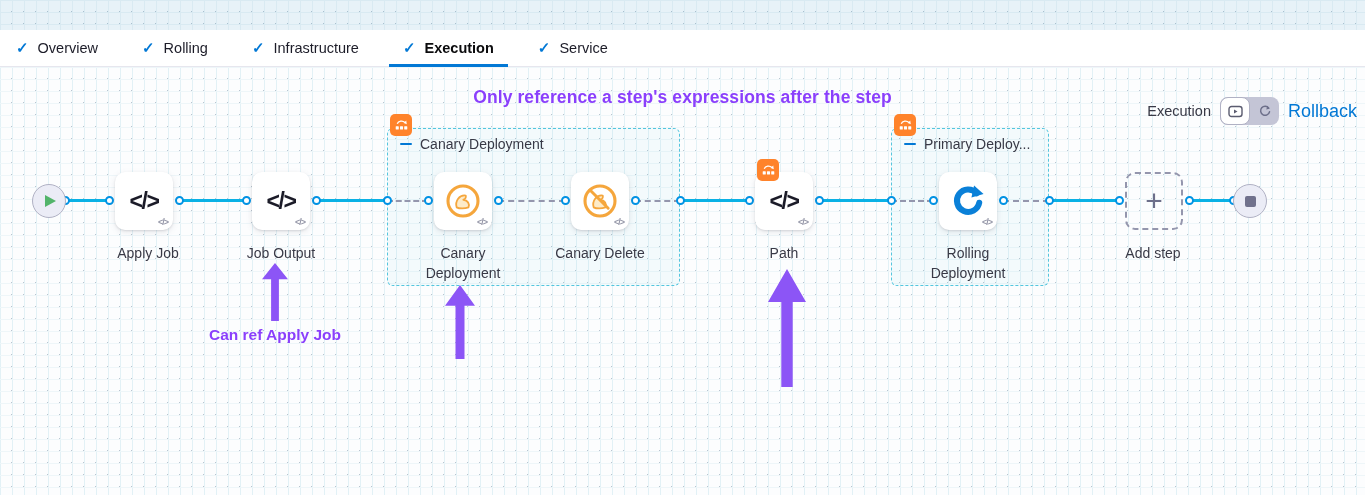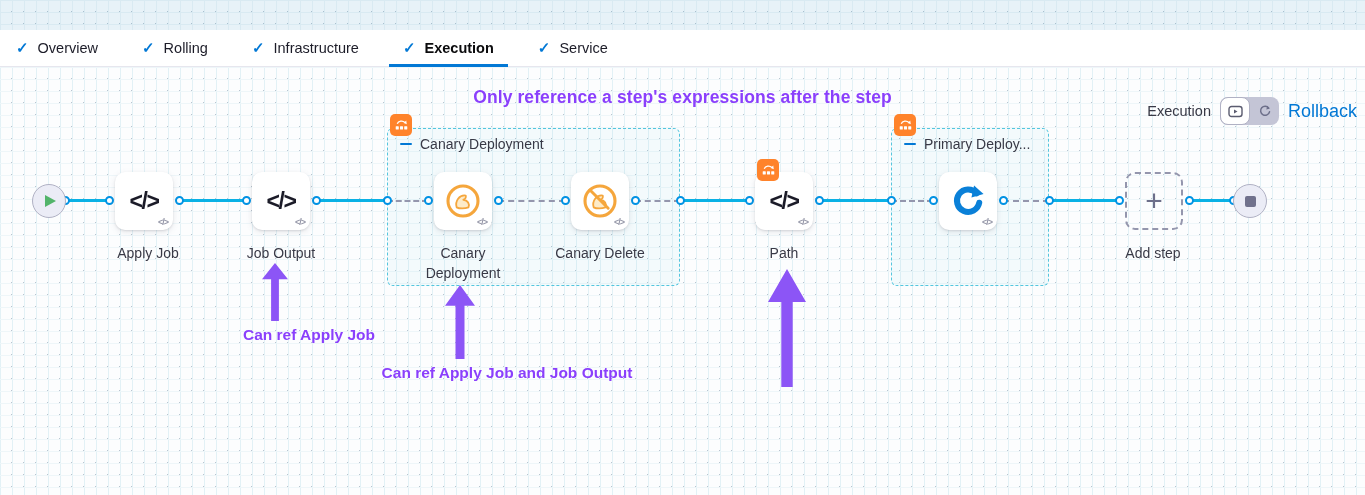--- a/index.html
+++ b/index.html
@@ -318,29 +318,29 @@
 
     <div class="add-card" style="left:1125px;">
       <span>+</span>
     </div>
 
     <div class="step-label" style="left:88px;  width:120px;">Apply Job</div>
     <div class="step-label" style="left:221px; width:120px;">Job Output</div>
     <div class="step-label" style="left:413px; width:100px;">Canary Deployment</div>
     <div class="step-label" style="left:540px; width:120px;">Canary Delete</div>
     <div class="step-label" style="left:724px; width:120px;">Path</div>
+    <div class="step-label" style="left:918px; width:100px;">Rolling Deployment</div>
     <div class="step-label" style="left:1093px; width:120px;">Add step</div>
 
     <svg class="arrow" style="left:262px; top:196px;" width="26" height="58" viewBox="0 0 30 100" preserveAspectRatio="none">
       <polygon points="15,0 0,28 10.5,28 10.5,100 19.5,100 19.5,28 30,28" fill="#8c55f6"></polygon>
     </svg>
     <svg class="arrow" style="left:445px; top:218px;" width="30" height="74" viewBox="0 0 30 100" preserveAspectRatio="none">
       <polygon points="15,0 0,28 10.5,28 10.5,100 19.5,100 19.5,28 30,28" fill="#8c55f6"></polygon>
     </svg>
     <svg class="arrow" style="left:768px; top:202px;" width="38" height="118" viewBox="0 0 30 100" preserveAspectRatio="none">
       <polygon points="15,0 0,28 10.5,28 10.5,100 19.5,100 19.5,28 30,28" fill="#8c55f6"></polygon>
     </svg>
 
-    <div class="note" style="left:175px; top:258px; width:200px; text-align:right;">Can ref Apply Job</div>
-    <div class="note" style="left:362px; top:296px; width:290px; text-align:center;">Can ref Apply Job and Job Output</div>
+    <div class="note" style="left:175px; top:258px; width:200px; text-align:center;">Can ref Apply Job</div>
 
   </div>
 </div>
 
 </body></html>

